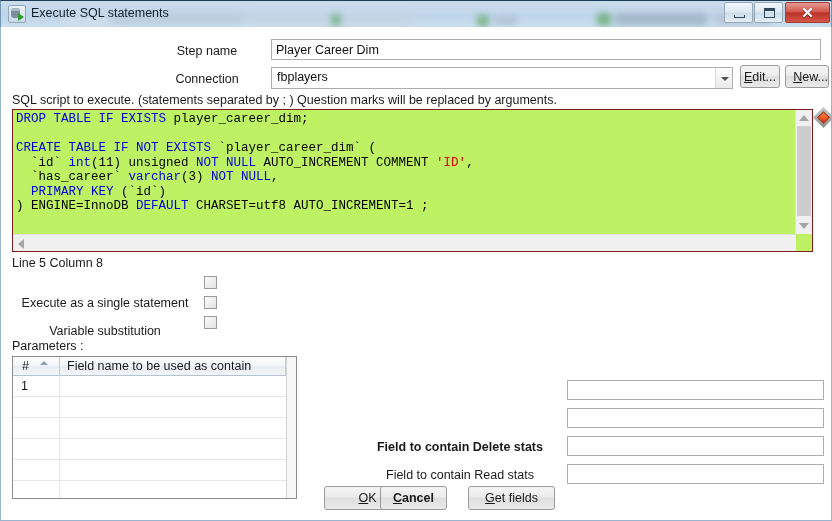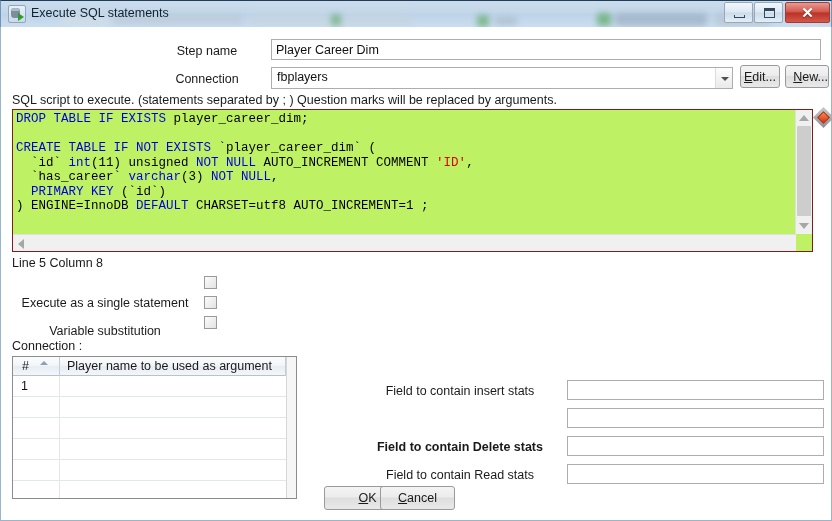--- a/index.html
+++ b/index.html
@@ -441,28 +441,28 @@
     <div class="lbl" style="left:11px; top:229px;">Line 5 Column 8</div>
 
     <div class="chk" style="left:203px; top:249px;"></div>
 
     <div class="lbl right" style="left:10px; top:269px; width:188px;">Execute as a single statement</div>
     <div class="chk" style="left:203px; top:269px;"></div>
 
     <div class="lbl right" style="left:10px; top:297px; width:188px;">Variable substitution</div>
     <div class="chk" style="left:203px; top:289px;"></div>
 
-    <div class="lbl" style="left:11px; top:312px;">Connection :</div>
+    <div class="lbl" style="left:11px; top:312px;">Parameters :</div>
 
     <div class="ptable" style="left:11px; top:329px; width:285px; height:143px;">
       <div class="hdr">
         <div class="cell" style="left:9px;">#</div>
         <div class="sortarrow" style="left:27px; top:4px;"></div>
         <div class="divider" style="left:46px;"></div>
-        <div class="cell" style="left:54px;">Player name to be used as argument</div>
+        <div class="cell" style="left:54px;">Field name to be used as contain</div>
         <div class="divider" style="right:10px;"></div>
       </div>
 
       <div class="row" style="top:19px;">
         <div class="num">1</div>
         <div class="vsep" style="left:46px;"></div>
       </div>
       <div class="row" style="top:40px;">
         <div class="num"></div>
         <div class="vsep" style="left:46px;"></div>
@@ -479,28 +479,28 @@
         <div class="num"></div>
         <div class="vsep" style="left:46px;"></div>
       </div>
       <div class="row" style="top:124px; border-bottom:none;">
         <div class="vsep" style="left:46px;"></div>
       </div>
 
       <div class="tsb"></div>
     </div>
 
-    <div class="lbl right" style="left:360px; top:357px; width:198px;">Field to contain insert stats</div>
     <input class="txtinput" style="left: 566px; top: 353px; width: 257px; height: 20px;" value="">
 
     <input class="txtinput" style="left: 566px; top: 381px; width: 257px; height: 20px;" value="">
 
     <div class="lbl right" style="left:360px; top:413px; width:198px;font-weight:bold;">Field to contain Delete stats</div>
     <input class="txtinput" style="left: 566px; top: 409px; width: 257px; height: 20px;" value="">
 
     <div class="lbl right" style="left:360px; top:441px; width:198px;">Field to contain Read stats</div>
     <input class="txtinput" style="left: 566px; top: 437px; width: 257px; height: 20px;" value="">
 
     <button class="btn" style="left:284px; top:459px; width:87px; height:24px;margin-left:39px;"><u>O</u>K</button>
-    <button class="btn" style="left:379px; top:459px; width:75px; height:24px;"><u>C</u>ancel</button>
+    <button class="btn" style="left:379px; top:459px; width:67px; height:24px;font-weight:bold;"><u>C</u>ancel</button>
+    <button class="btn" style="left:467px; top:459px; width:87px; height:24px;"><u>G</u>et fields</button>
 
   </div>
 </div>
 
 </body></html>

